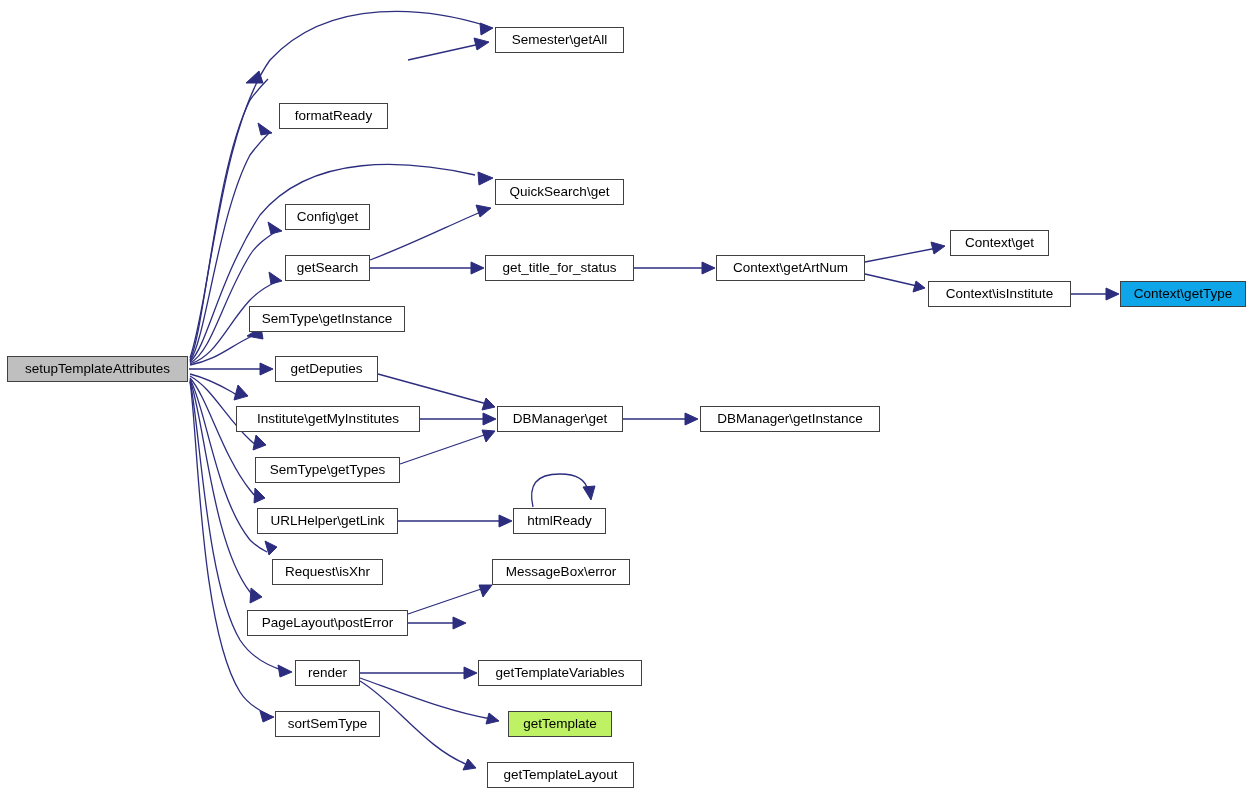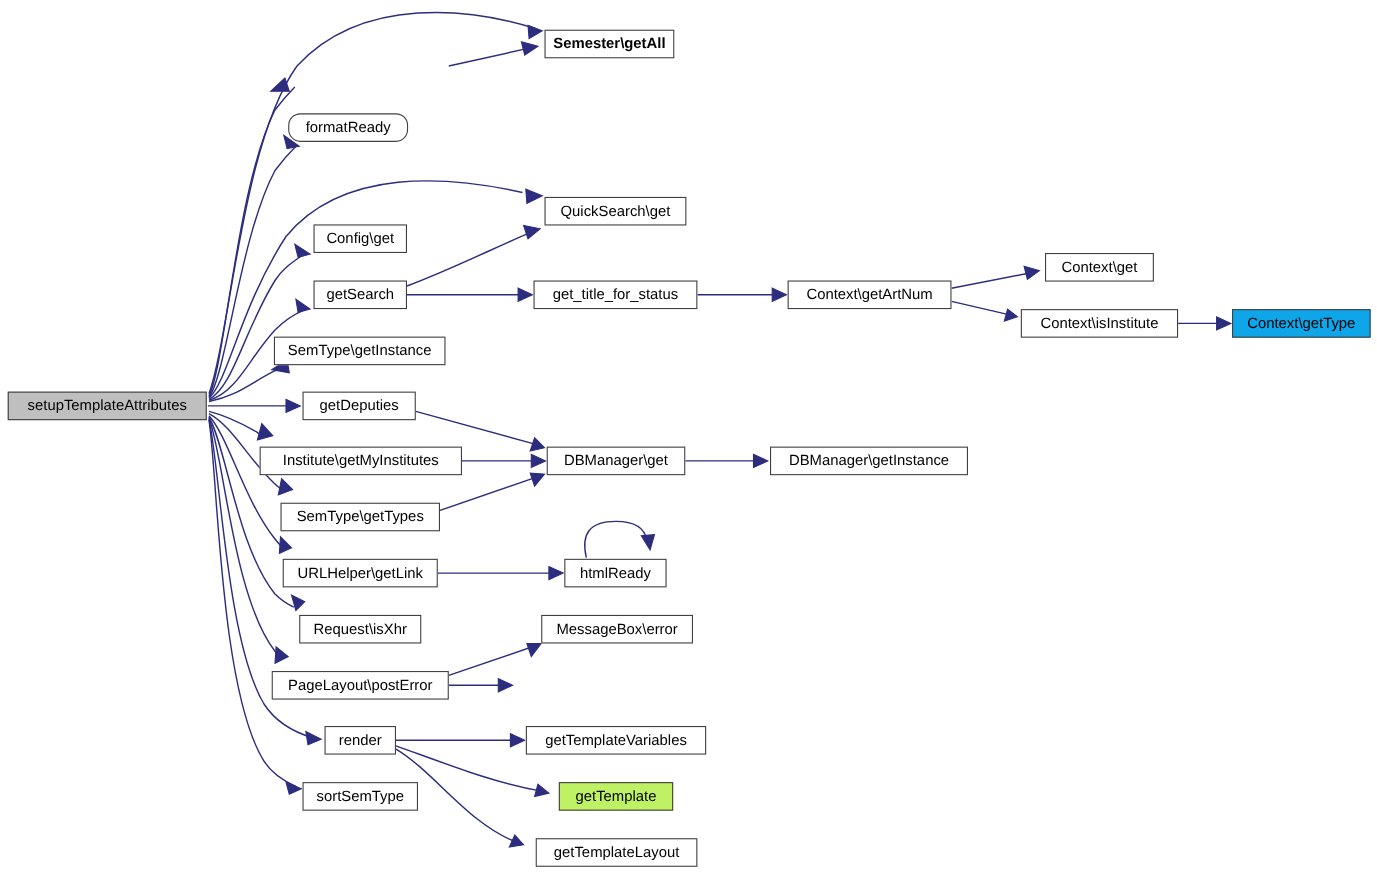--- a/index.html
+++ b/index.html
@@ -88,22 +88,22 @@
       <path d="M 408,623 L 459,623" fill="none" stroke="#2d2d7f" stroke-width="1.3"></path>
       <polygon points="466,623 453,617 453,629" fill="#2d2d7f" stroke="#2d2d7f" stroke-width="1"></polygon>
       <path d="M 360,673 L 470,673" fill="none" stroke="#2d2d7f" stroke-width="1.3"></path>
       <polygon points="477,673 464,667 464,679" fill="#2d2d7f" stroke="#2d2d7f" stroke-width="1"></polygon>
       <path d="M 360,678 C 410,696 450,712 491,719" fill="none" stroke="#2d2d7f" stroke-width="1.3"></path>
       <polygon points="499,721 486,724 489,713" fill="#2d2d7f" stroke="#2d2d7f" stroke-width="1"></polygon>
       <path d="M 360,681 C 395,702 425,748 468,765" fill="none" stroke="#2d2d7f" stroke-width="1.3"></path>
       <polygon points="476,768 463,770 468,759" fill="#2d2d7f" stroke="#2d2d7f" stroke-width="1"></polygon>
     </svg>
 <div class="node current" style="left: 7px; top: 356px; width: 181px; height: 26px; border-color: rgb(64, 64, 64); background: rgb(191, 191, 191); color: rgb(0, 0, 0);">setupTemplateAttributes</div>
-    <div class="node" style="left: 495px; top: 27px; width: 118px; height: 26px; border-color: rgb(64, 64, 64); background: rgb(255, 255, 255); color: rgb(0, 0, 0); font-weight: bold;">Semester\getAll</div>
-    <div class="node" style="left: 262px; top: 103px; width: 109px; height: 26px; border-color: rgb(64, 64, 64); background: rgb(255, 255, 255); color: rgb(0, 0, 0); border-radius: 11px;">formatReady</div>
+    <div class="node" style="left: 495px; top: 27px; width: 129px; height: 26px; border-color: rgb(64, 64, 64); background: rgb(255, 255, 255); color: rgb(0, 0, 0);">Semester\getAll</div>
+    <div class="node" style="left: 279px; top: 103px; width: 109px; height: 26px; border-color: rgb(64, 64, 64); background: rgb(255, 255, 255); color: rgb(0, 0, 0);">formatReady</div>
     <div class="node" style="left: 495px; top: 179px; width: 129px; height: 26px; border-color: rgb(64, 64, 64); background: rgb(255, 255, 255); color: rgb(0, 0, 0);">QuickSearch\get</div>
     <div class="node" style="left: 285px; top: 204px; width: 85px; height: 26px; border-color: rgb(64, 64, 64); background: rgb(255, 255, 255); color: rgb(0, 0, 0);">Config\get</div>
     <div class="node" style="left: 285px; top: 255px; width: 85px; height: 26px; border-color: rgb(64, 64, 64); background: rgb(255, 255, 255); color: rgb(0, 0, 0);">getSearch</div>
     <div class="node" style="left: 485px; top: 255px; width: 149px; height: 26px; border-color: rgb(64, 64, 64); background: rgb(255, 255, 255); color: rgb(0, 0, 0);">get_title_for_status</div>
     <div class="node" style="left: 716px; top: 255px; width: 149px; height: 26px; border-color: rgb(64, 64, 64); background: rgb(255, 255, 255); color: rgb(0, 0, 0);">Context\getArtNum</div>
     <div class="node" style="left: 950px; top: 230px; width: 99px; height: 26px; border-color: rgb(64, 64, 64); background: rgb(255, 255, 255); color: rgb(0, 0, 0);">Context\get</div>
     <div class="node" style="left: 928px; top: 281px; width: 143px; height: 26px; border-color: rgb(64, 64, 64); background: rgb(255, 255, 255); color: rgb(0, 0, 0);">Context\isInstitute</div>
     <div class="node" style="left: 1120px; top: 281px; width: 126px; height: 26px; border-color: rgb(64, 64, 64); background: #0ea5e9; color: rgb(0, 0, 0);">Context\getType</div>
     <div class="node" style="left: 249px; top: 306px; width: 156px; height: 26px; border-color: rgb(64, 64, 64); background: rgb(255, 255, 255); color: rgb(0, 0, 0);">SemType\getInstance</div>
     <div class="node" style="left: 275px; top: 356px; width: 103px; height: 26px; border-color: rgb(64, 64, 64); background: rgb(255, 255, 255); color: rgb(0, 0, 0);">getDeputies</div>

